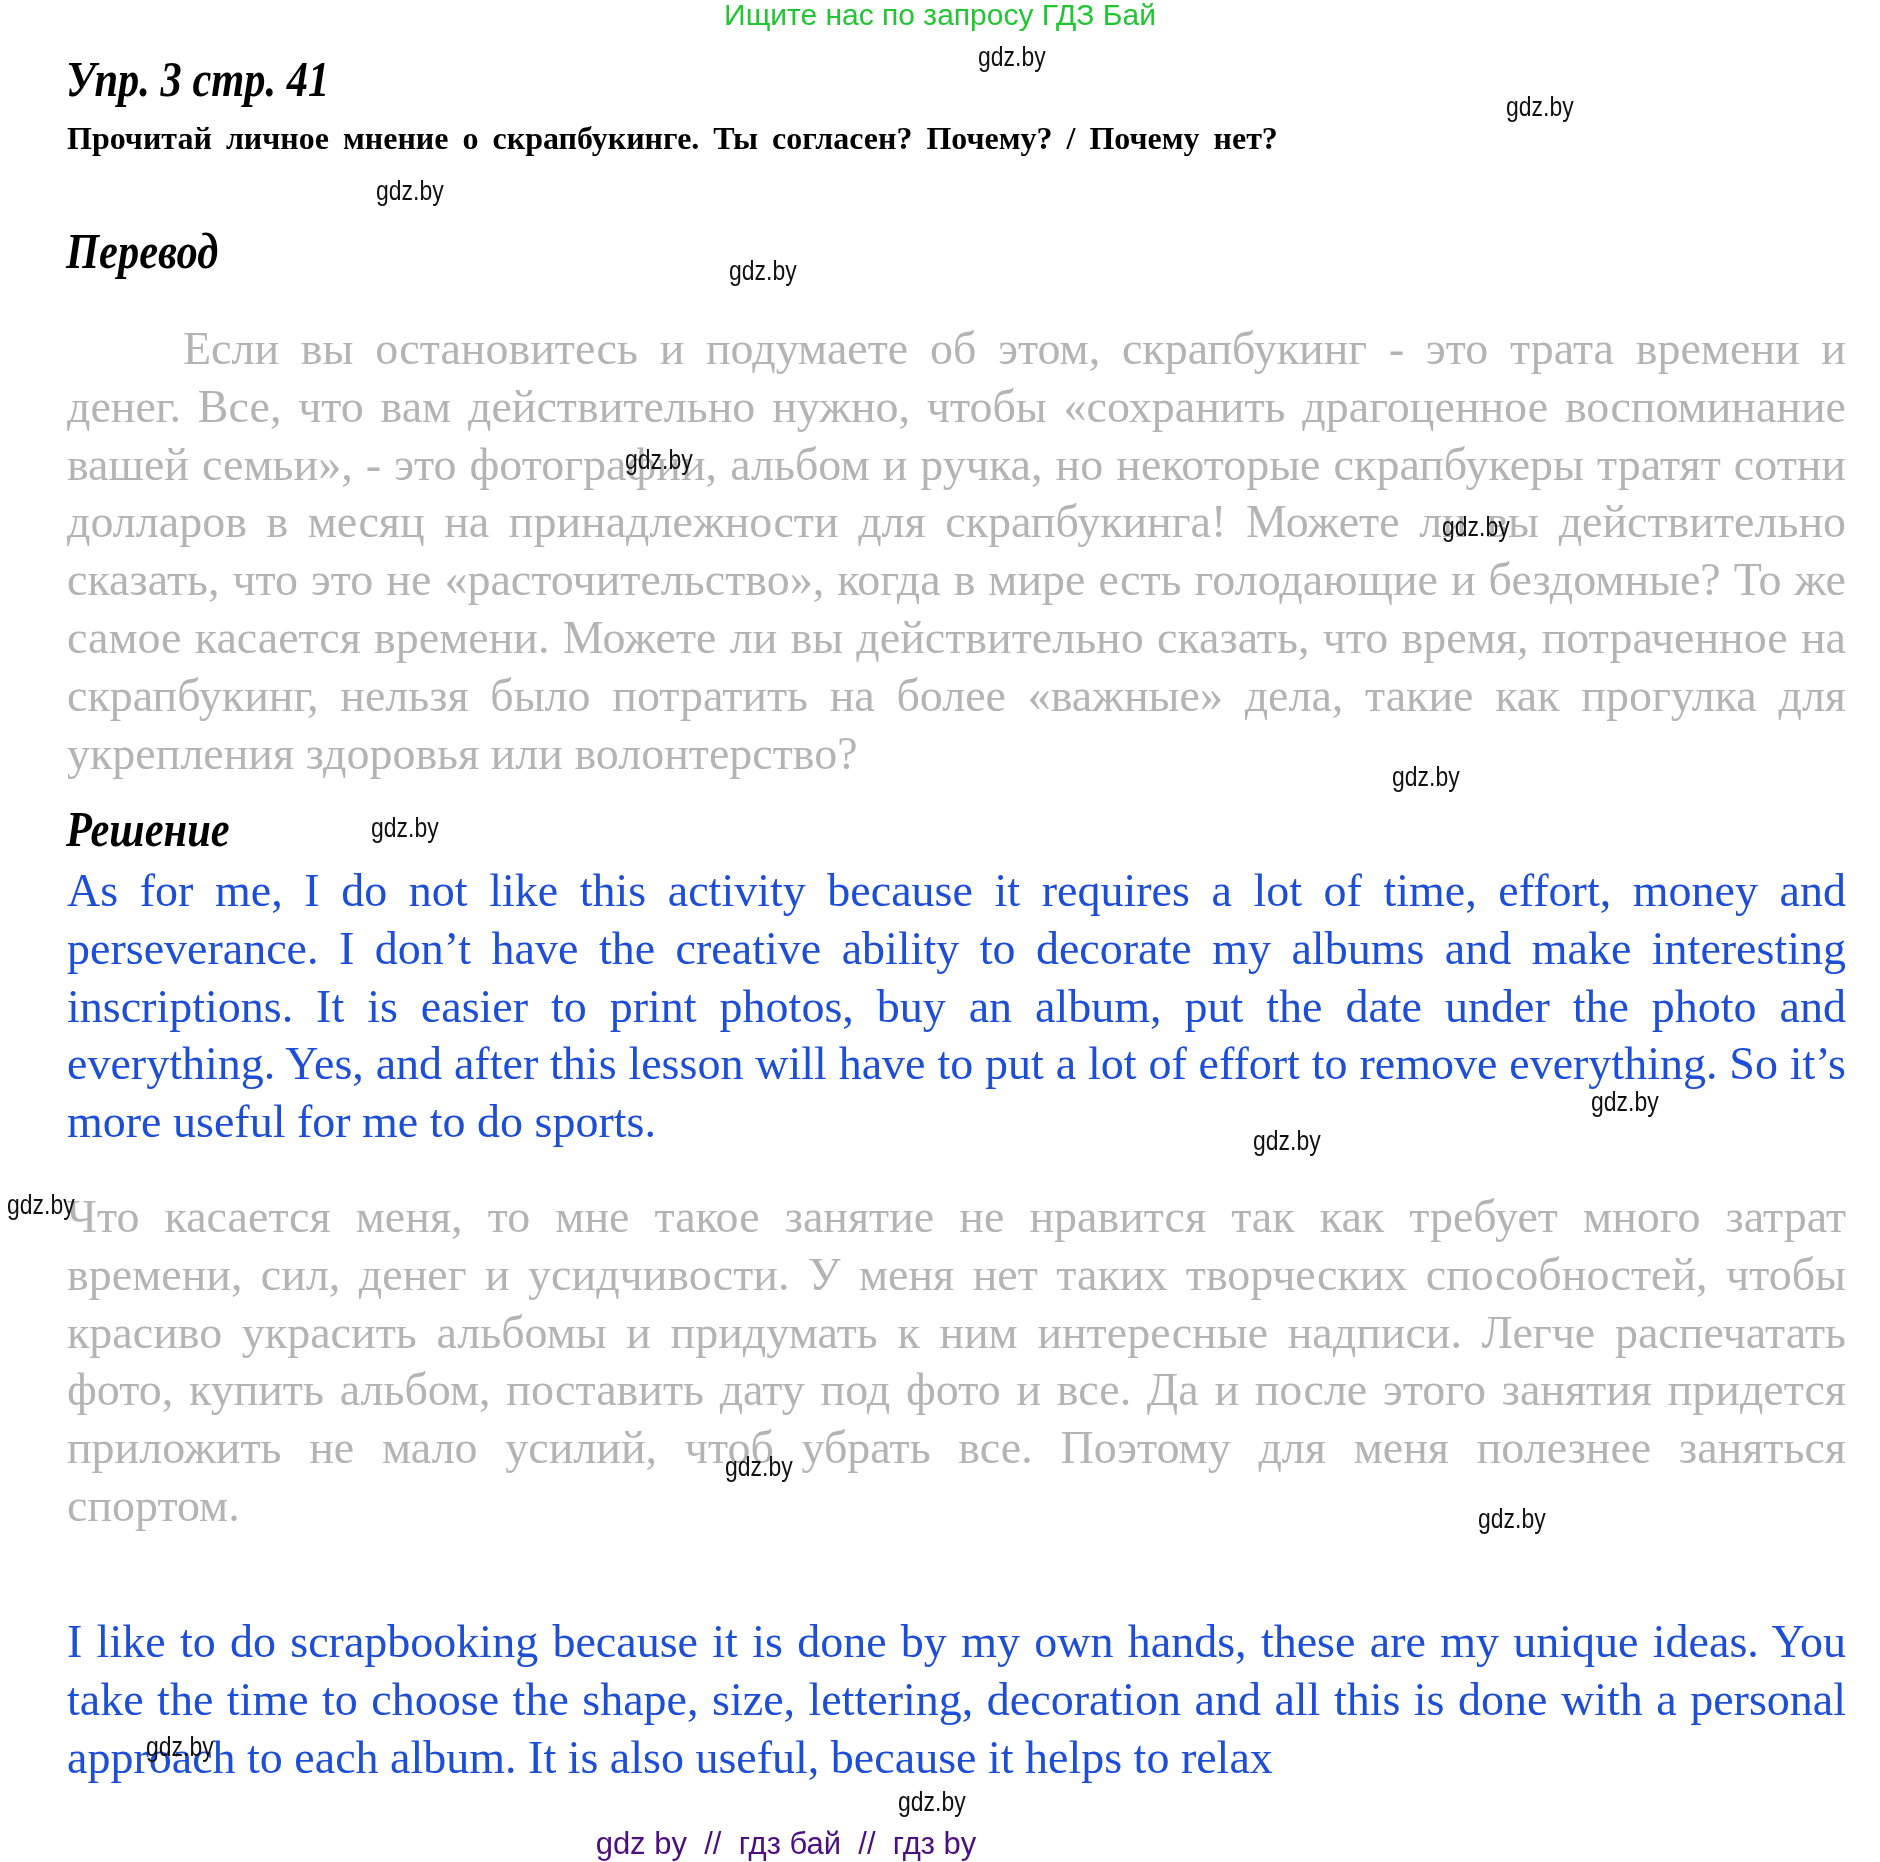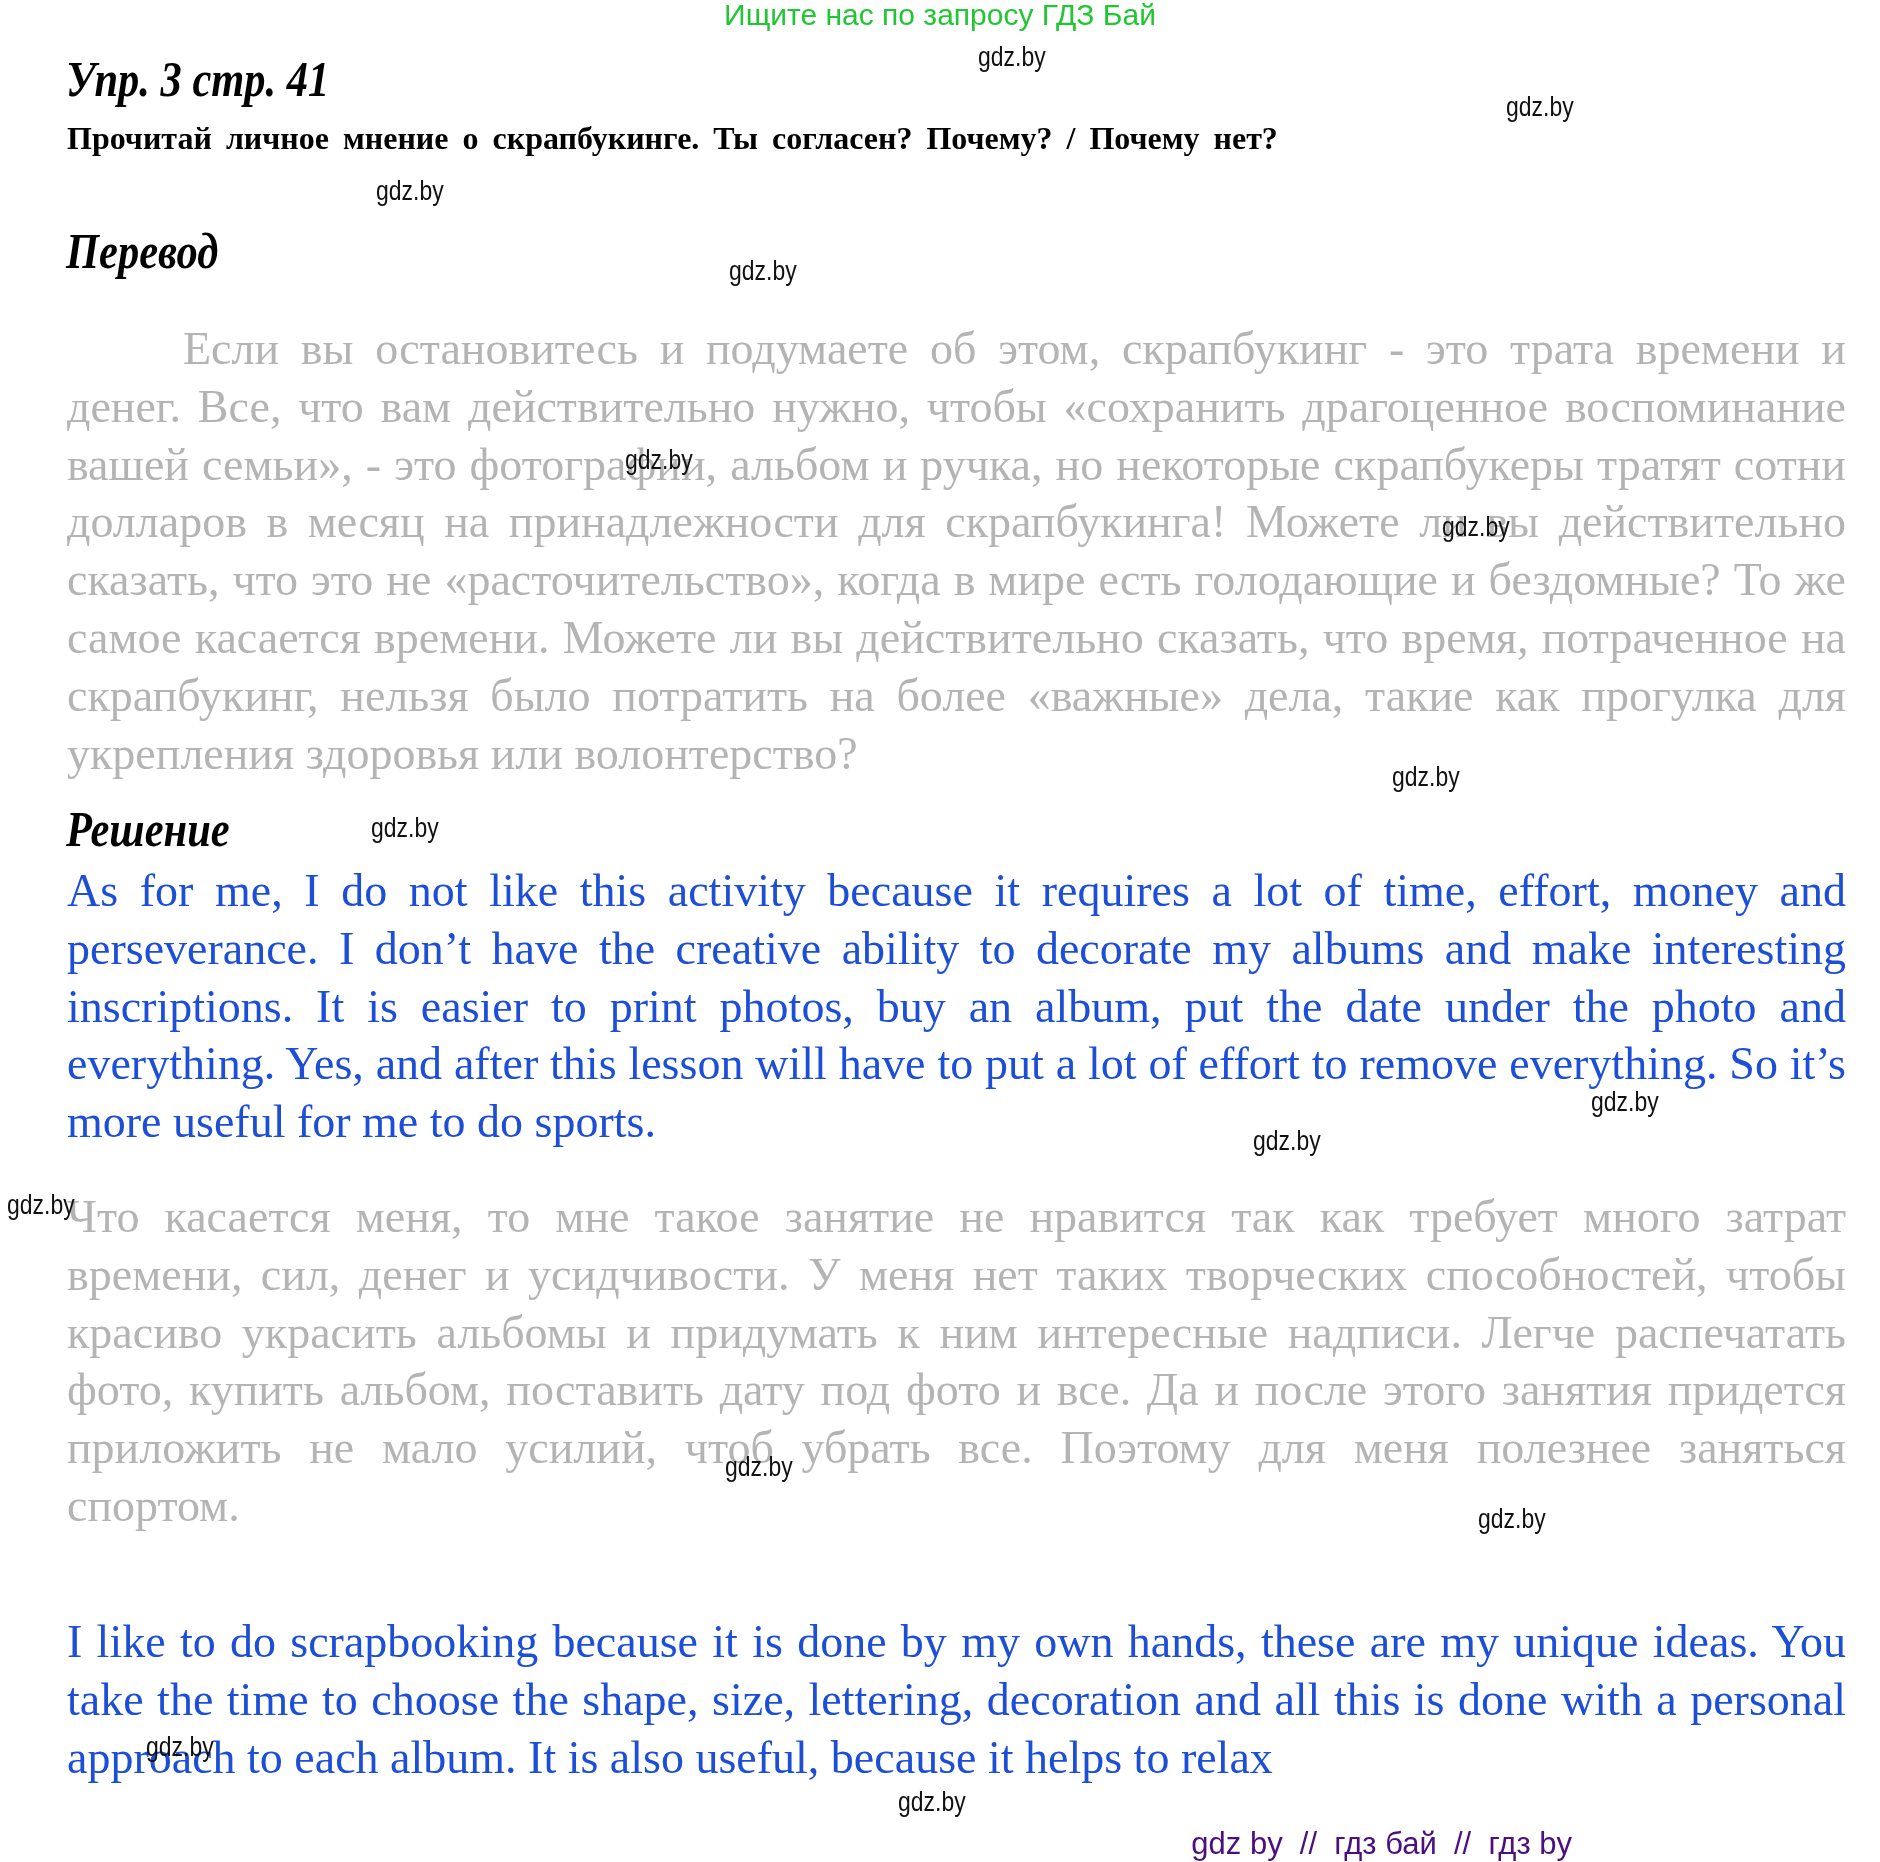--- a/index.html
+++ b/index.html
@@ -7,21 +7,21 @@
   .abs { position:absolute; }
   .promo { left:0; width:1880px; top:-2px; text-align:center; font-family:"Liberation Sans", sans-serif; font-size:30px; color:#21c732; letter-spacing:0px; }
   .wm { font-family:"Liberation Sans", sans-serif; font-size:27px; color:#111; transform:scaleX(0.85); transform-origin:left top; white-space:nowrap; }
   .exnum { left:66px; top:50px; font-family:"Liberation Serif", serif; font-style:italic; font-weight:bold; font-size:50px; color:#000; transform:scaleX(0.85); transform-origin:left top; }
   .task { left:67px; width:1779px; top:110px; font-family:"Liberation Serif", serif; font-weight:bold; font-size:32px; line-height:57px; color:#000; text-align:justify; text-align-last:left; word-spacing:6px; }
   .sect { left:66px; font-family:"Liberation Serif", serif; font-style:italic; font-weight:bold; font-size:50px; color:#000; transform:scaleX(0.85); transform-origin:left top; }
   .para { left:67px; width:1779px; font-family:"Liberation Serif", serif; font-size:46px; line-height:57.8px; text-align:justify; text-align-last:left; }
   .gray { color:#b4b4b4;margin-top:37px; }
   .black { color:#1d4ed8; }
   .indent { text-indent:116px; }
-  .footer { left:0; width:1572px; top:1826px; text-align:right; font-family:"Liberation Sans", sans-serif; font-size:31px; color:#4b0f7f; white-space:pre; }
+  .footer { left:0; width:1572px; top:1826px; text-align:center; font-family:"Liberation Sans", sans-serif; font-size:31px; color:#4b0f7f; white-space:pre; }
 </style>
 </head>
 <body>
 
 <div class="abs promo">Ищите нас по запросу ГДЗ Бай</div>
 
 <div class="abs exnum">Упр. 3 стр. 41</div>
 
 <div class="abs task">Прочитай личное мнение о скрапбукинге. Ты согласен? Почему? / Почему нет?</div>
 

